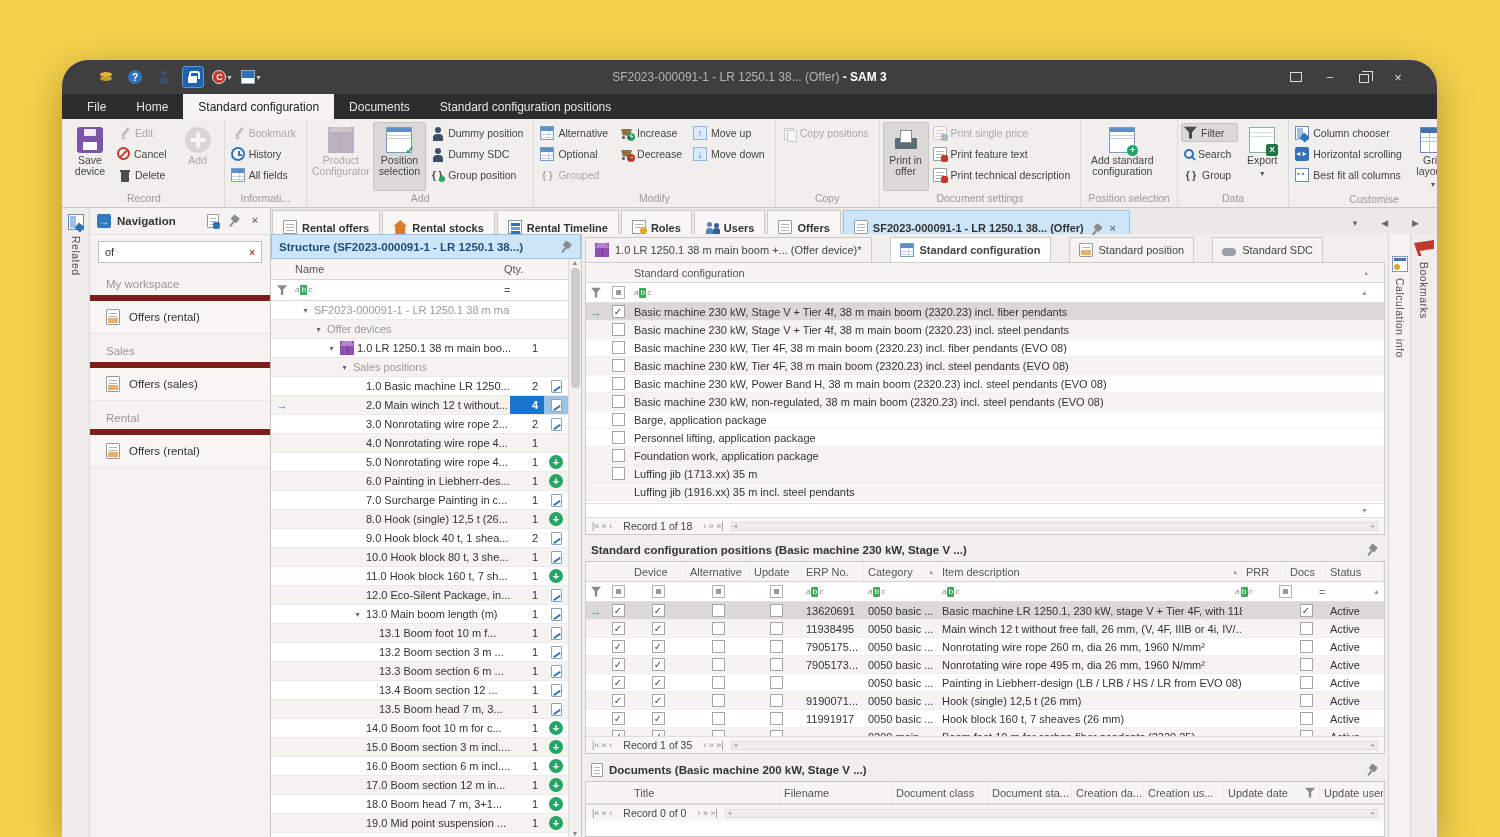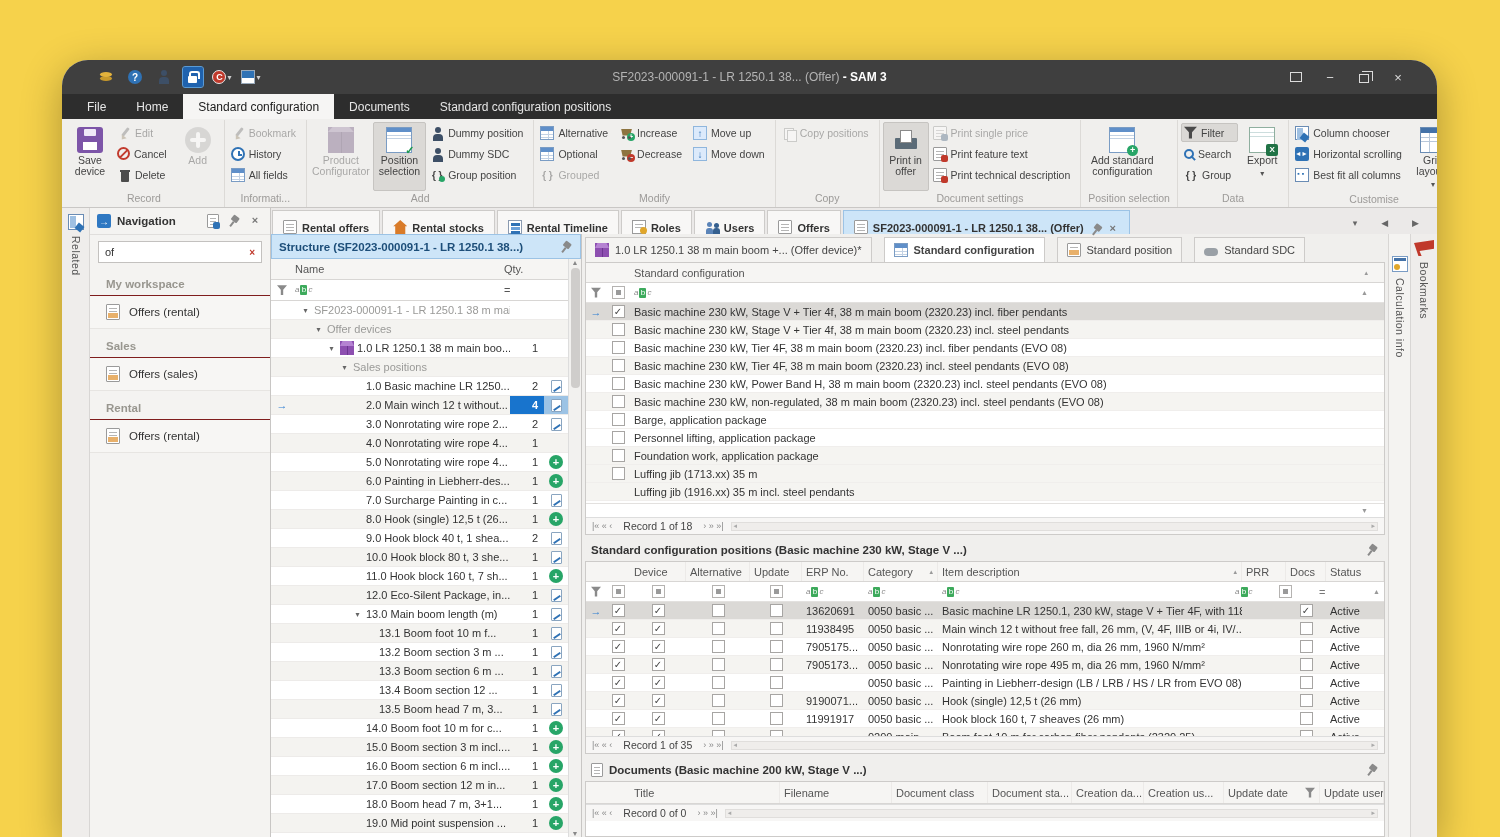--- a/index.html
+++ b/index.html
@@ -146,21 +146,21 @@
 
   
   .workspace{display:flex;height:629px}
   .relstrip{width:28px;background:#efedeb;border-right:1px solid #d8d6d4;display:flex;flex-direction:column;align-items:center;padding-top:6px;gap:6px}
   .vtext{writing-mode:vertical-rl;font-size:10.5px;color:#555;letter-spacing:.5px}
   .nav{width:181px;background:#f4f3f1;border-right:1px solid #c8c6c4;display:flex;flex-direction:column}
   .nav-h{height:27px;display:flex;align-items:center;gap:6px;padding:0 7px;border-bottom:1px solid #e0dedc}
   .nav-title{font-weight:bold;font-size:11.5px;color:#333;flex:1}
   .nav-search{margin:6px 8px 4px;height:22px;background:#fff;border:1px solid #c3c1bf;display:flex;align-items:center;padding:0 6px;font-size:11px;color:#333}
   .nav-search .clr{margin-left:auto;color:#c0392b;font-weight:bold;font-size:10px}
-  .nav-sec{padding:11px 16px 5px;color:#98968f;font-weight:bold;font-size:11.5px;border-bottom:1px solid #7f1d1d}
+  .nav-sec{padding:11px 16px 5px;color:#98968f;font-weight:normal;font-size:11.5px;border-bottom:6px solid #7f1d1d}
   .nav-item{display:flex;align-items:center;gap:9px;padding:8px 16px;font-size:11.5px;color:#333;border-bottom:1px solid #e7e5e2;background:#f7f6f4}
 
   .main{flex:1;display:flex;flex-direction:column;min-width:0}
   .doctabs{height:26px;background:#ebe9e8;display:flex;align-items:flex-end;padding:2px 4px 0 1px;gap:2px}
   .dtab{height:24px;display:flex;align-items:flex-end;gap:5px;padding:0 10px;background:#f8f7f6;border:1px solid #cdcbc9;border-bottom:none;font-size:11px;color:#333;font-weight:bold;white-space:nowrap}
   .dtab.active{background:#cde5f8;border-color:#9cc3e5}
   .dt-arrows{margin-left:auto;display:flex;gap:24px;color:#666;font-size:9px;padding:0 14px 6px 0}
 
   .content{flex:1;display:flex;min-height:0}
   .structure{width:311px;background:#fff;border-right:1px solid #c8c6c4;display:flex;flex-direction:column}
@@ -185,21 +185,21 @@
   .tact{width:24px;flex:none;height:100%;display:flex;align-items:center;justify-content:center}
   .trow.sel .tqty{background:#1874cd;color:#fff;font-weight:bold}
   .trow.sel .tact{background:#9cc3e5}
   .plus{width:14px;height:14px;background:#27a567;border-radius:50%;color:#fff;font-size:11px;line-height:14px;text-align:center;font-weight:bold}
   .docact{width:11px;height:13px;background:#fff;border:1px solid #8aa5c0;border-radius:1px;position:relative}
   .docact::after{content:"";position:absolute;left:1px;bottom:2px;width:8px;height:2px;background:#2f72b5;transform:rotate(-35deg)}
   .vscroll{width:13px;flex:none;background:#f2f1ef;border-left:1px solid #ddd;display:flex;flex-direction:column;align-items:center;font-size:7px;color:#888}
   .vscroll .thumb{width:9px;background:#cfcdcb;border-radius:4px;margin:2px 0}
 
   .rightpane{flex:1;display:flex;flex-direction:column;background:#f0efed;padding:0 3px;min-width:0}
-  .devtabs{height:28px;display:flex;align-items:flex-start;gap:12px;padding:3px 0 0}
+  .devtabs{height:28px;display:flex;align-items:flex-start;gap:18px;padding:3px 0 0}
   .vtab{height:25px;border:1px solid #cdcbc9;border-bottom:none;background:#f4f3f1;display:flex;align-items:center;gap:6px;padding:0 9px;font-size:11px;color:#444;white-space:nowrap}
   .vtab.active{background:#fff;font-weight:bold}
 
   .panel{background:#fff;border:1px solid #cdcbc9;display:flex;flex-direction:column;min-height:0}
   .grow{display:flex;align-items:center;border-bottom:1px solid #f0eeec;font-size:11px;color:#333}
   .ghead{height:20px;background:#f6f5f3;border-bottom:1px solid #d8d6d4;color:#555}
   .gfilter{height:20px;border-bottom:1px solid #e3e1df;background:#fff}
   .gc{display:flex;align-items:center;padding:0 4px;overflow:hidden;white-space:nowrap;height:100%;flex:none}
   .gc.grow-flex{flex:1;min-width:0}
   .gc.brd{border-right:1px solid #eceae8}

